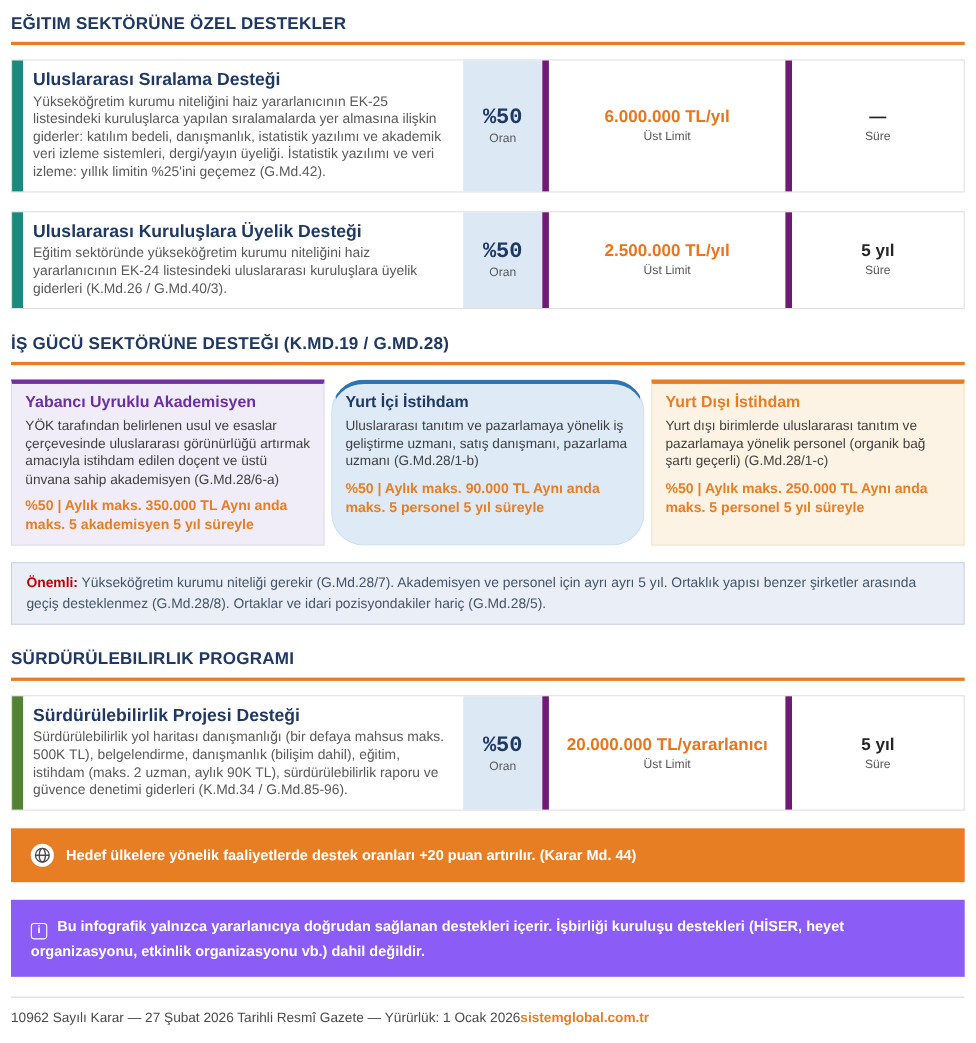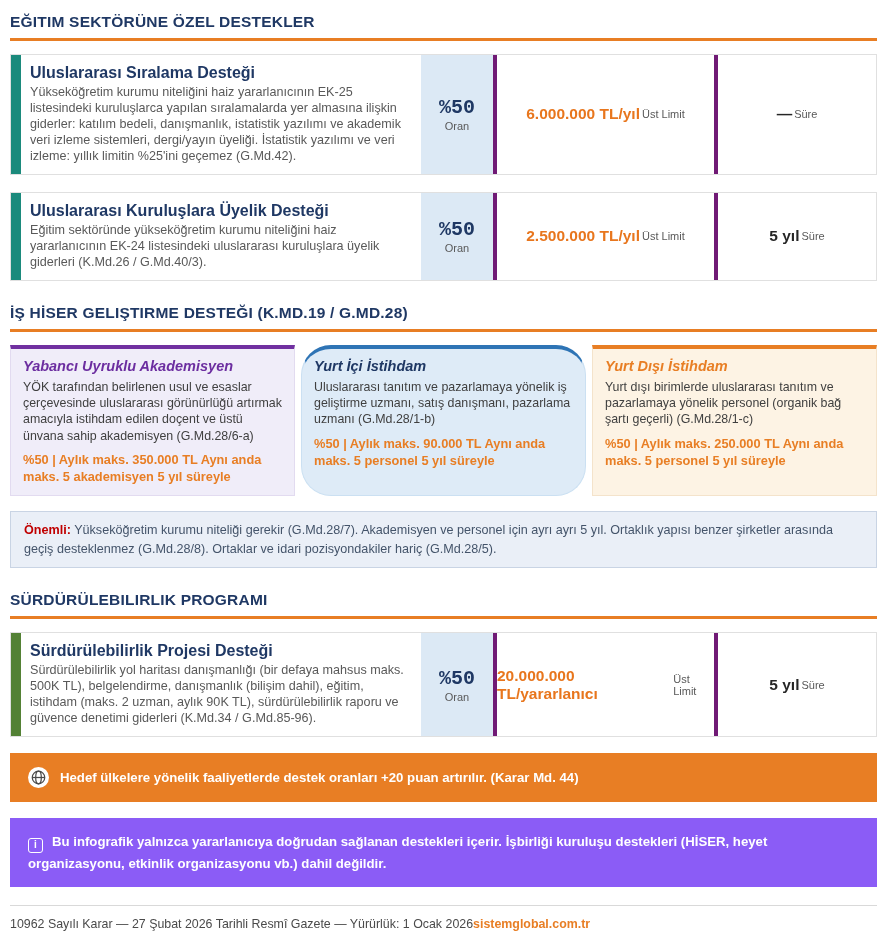--- a/index.html
+++ b/index.html
@@ -16,32 +16,32 @@
   .support-card{display:flex;align-items:stretch;border:1px solid #E0E0E0;margin-top:13px;background:#fff;}
   .accent-bar{width:10px;flex:none;}
   .accent-teal{background:#1B8A7C;}
   .accent-green{background:#538135;}
   .card-body{width:400px;box-sizing:border-box;padding:9px 8px 9px 9px;}
   .card-title{font-size:16px;font-weight:700;color:#1F3864;margin:0 0 3px;}
   .card-desc{font-size:12.6px;color:#595959;line-height:1.27;margin:0;}
   .metric-rate{width:72px;flex:none;background:#DCE9F5;display:flex;flex-direction:column;align-items:center;justify-content:center;gap:1px;}
   .metric-val-lg{font-size:20px;font-weight:700;color:#1F3864;font-family:Liberation Mono, monospace;}
   .metric-label{font-size:11px;color:#595959;}
-  .metric-cell{display:flex;flex-direction:row;align-items:center;justify-content:center;gap:2px;border-left:4px solid #701a75;box-sizing:border-box;}
+  .metric-cell{display:flex;flex-direction:column;align-items:center;justify-content:center;gap:2px;border-left:6px solid #701a75;box-sizing:border-box;}
   .metric-limit{width:221px;flex:none;}
   .metric-sure{flex:1;}
   .limit-val{font-size:15.5px;font-weight:700;color:#E8761D;}
   .sure-val{font-size:15.5px;font-weight:700;color:#262626;}
   
   .cols{display:flex;gap:6px;margin-top:13px;align-items:stretch;}
   .col{flex:1;box-sizing:border-box;padding:9px 12px 10px;border-style:solid;border-width:4px 1px 1px;}
   .col-purple{background:#F0EDF9;border-color:#7030A0 #E2DBF0 #E2DBF0;}
   .col-blue{background:#DEEBF7;border-color:#2E74B5 #CBE0F2 #CBE0F2;border-radius:30px;}
   .col-cream{background:#FDF3E4;border-color:#E87E24 #F4E3CB #F4E3CB;}
-  .col-title{font-size:14.5px;font-weight:700;margin:0 0 5px;font-style:italic;}
+  .col-title{font-size:14.5px;font-weight:700;margin:0 0 5px;}
   .col-purple .col-title{color:#6C2EA0;}
   .col-blue .col-title{color:#1F3864;}
   .col-cream .col-title{color:#E87E24;}
   .col-desc{font-size:12.4px;color:#3F3F3F;line-height:1.31;margin:0 0 7px;}
   .col-stat{font-size:12.8px;font-weight:700;color:#E87E24;line-height:1.33;margin:0;}
   
   .note{margin-top:15px;background:#EAEFF7;border:1px solid #C9D4E4;padding:9px 13px;font-size:12.6px;line-height:1.48;color:#44546A;}
   .note-label{color:#C00000;font-weight:700;}
   
   .banner{margin-top:16px;color:#fff;font-weight:700;box-sizing:border-box;}
@@ -95,21 +95,21 @@
     <div class="metric-cell metric-limit">
       <span class="limit-val">2.500.000 TL/yıl</span>
       <span class="metric-label">Üst Limit</span>
     </div>
     <div class="metric-cell metric-sure">
       <span class="sure-val">5 yıl</span>
       <span class="metric-label">Süre</span>
     </div>
   </div>
 
-  <h1 class="sec-title mt-lg">İŞ HİSER GELIŞTIRME DESTEĞI (K.MD.19 / G.MD.28)</h1>
+  <h1 class="sec-title mt-lg">İŞ GÜCÜ SEKTÖRÜNE DESTEĞI (K.MD.19 / G.MD.28)</h1>
   <div class="sec-rule"></div>
 
   <div class="cols">
     <div class="col col-purple">
       <p class="col-title">Yabancı Uyruklu Akademisyen</p>
       <p class="col-desc">YÖK tarafından belirlenen usul ve esaslar çerçevesinde uluslararası görünürlüğü artırmak amacıyla istihdam edilen doçent ve üstü ünvana sahip akademisyen (G.Md.28/6-a)</p>
       <p class="col-stat">%50  |  Aylık maks. 350.000 TL Aynı anda maks. 5 akademisyen 5 yıl süreyle</p>
     </div>
     <div class="col col-blue">
       <p class="col-title">Yurt İçi İstihdam</p>

